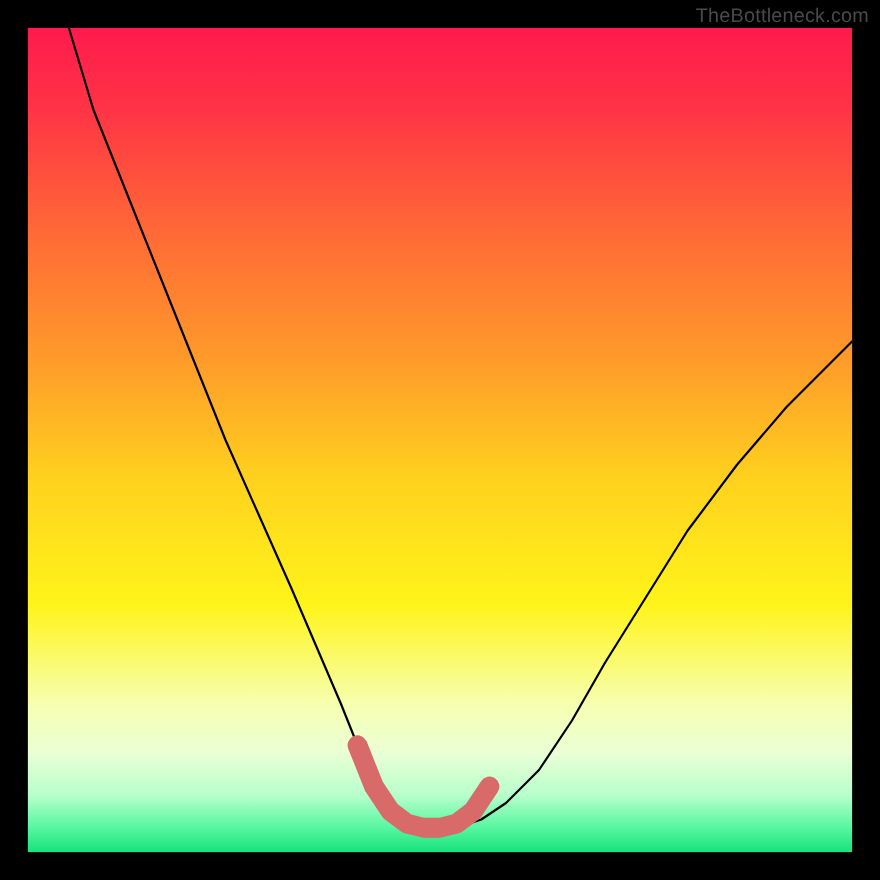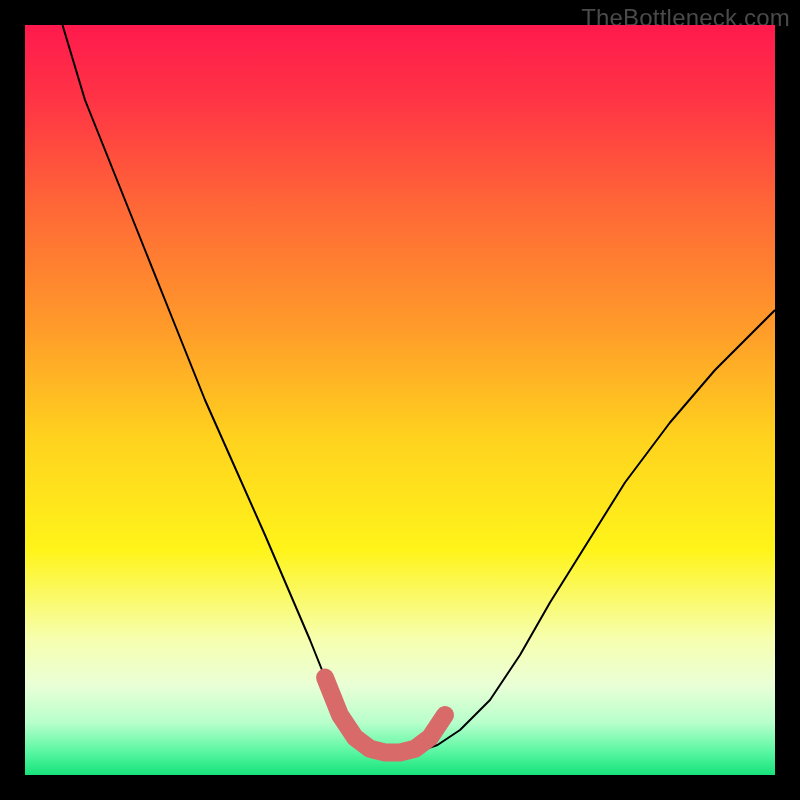--- a/index.html
+++ b/index.html
@@ -25,21 +25,21 @@
     top: 25px;
     width: 750px;
     height: 750px;
     overflow: hidden;
   }
   .watermark {
     position: absolute;
     top: 4px;
     right: 10px;
     color: #4a4a4a;
-    font-size: 24px;
+    font-size: 18px;
     letter-spacing: 0.2px;
     font-weight: 500;
   }
   svg { display: block; }
 </style>
 </head>
 <body>
 
 <div class="frame">
   <div class="watermark">TheBottleneck.com</div>

